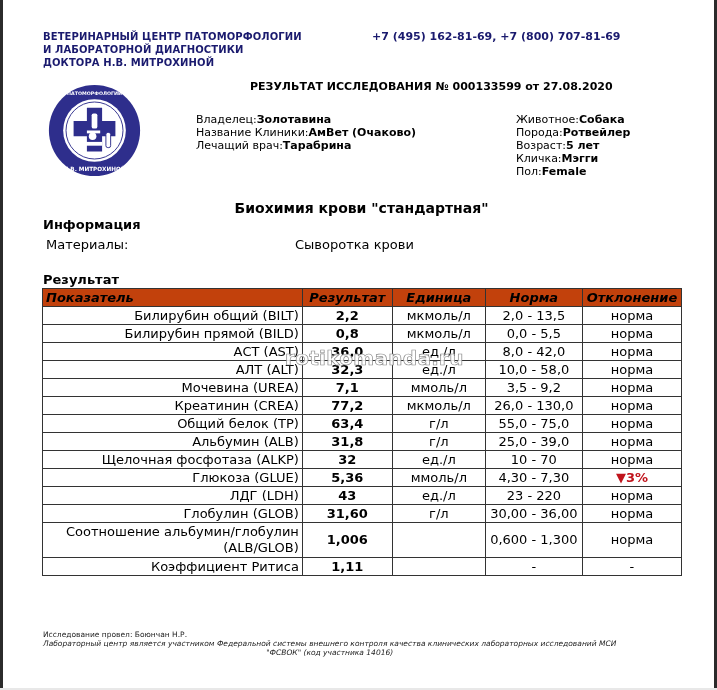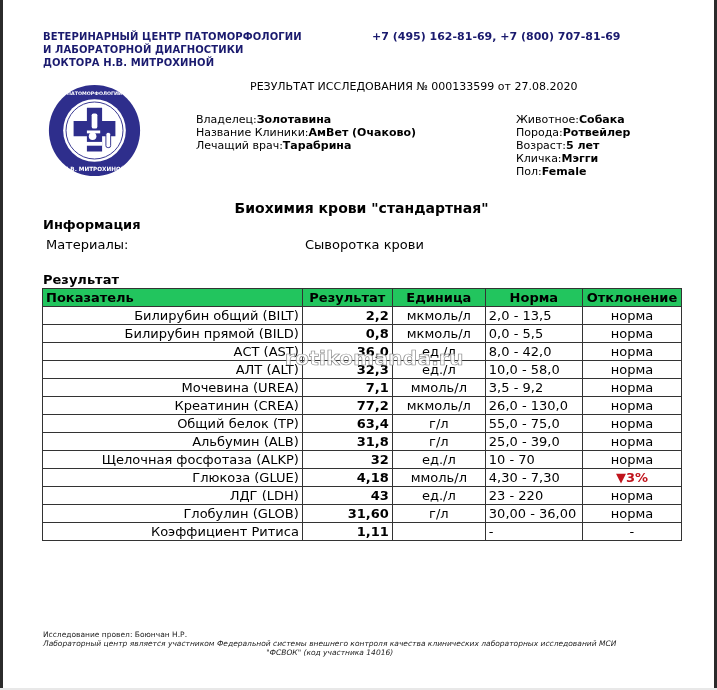--- a/index.html
+++ b/index.html
@@ -9,48 +9,48 @@
     font-family: "DejaVu Sans", sans-serif;
     color: #000;
   }
   .frame-left { position: absolute; left: 0; top: 0; width: 3px; height: 690px; background: #2b2b2b; }
   .frame-right { position: absolute; right: 0; top: 0; width: 3px; height: 690px; background: #2b2b2b; }
   .frame-bottom { position: absolute; left: 0; bottom: 0; width: 717px; height: 2px; background: #e8e8e8; }
 
   .org { position: absolute; left: 43px; top: 30px; font-size: 10px; font-weight: bold; color: #1a1a6e; line-height: 13px; letter-spacing: 0.1px; }
   .contacts { position: absolute; left: 372px; top: 30px; font-size: 11px; font-weight: bold; color: #1a1a6e; line-height: 13px; text-align: center; }
   .contacts a { color: #1a1aaa; text-decoration: underline; }
-  .report-title { position: absolute; left: 250px; top: 80px; font-size: 11px; font-weight: normal; }
+  .report-title { position: absolute; left: 250px; top: 80px; font-size: 11px; font-weight: bold; }
 
   .logo { position: absolute; left: 47px; top: 83px; width: 95px; height: 95px; }
 
   .meta { position: absolute; font-size: 11px; line-height: 13px; }
   .meta .row b { font-weight: bold; }
   .meta-left { left: 196px; top: 113px; }
   .meta-right { left: 516px; top: 113px; }
 
   .analysis-title { position: absolute; left: 0; width: 717px; top: 200px; text-align: center; font-size: 14px; font-weight: bold; padding-left: 6px; box-sizing: border-box; }
   .info-heading { position: absolute; left: 43px; top: 217px; font-size: 13px; font-weight: bold; }
   .materials-label { position: absolute; left: 46px; top: 237px; font-size: 13px; }
-  .materials-value { position: absolute; left: 305px; top: 237px; font-size: 13px; }
+  .materials-value { position: absolute; left: 295px; top: 237px; font-size: 13px; }
   .result-heading { position: absolute; left: 43px; top: 272px; font-size: 13px; font-weight: bold; }
 
   table.results {
     position: absolute; left: 42px; top: 288px; width: 640px;
     border-collapse: collapse; font-size: 13px;
   }
   table.results th, table.results td {
     border: 1.5px solid #333; padding: 0 3px; line-height: 16px; height: 17px;
   }
-  table.results th { background: #22c55e; font-weight: bold; text-align: center; }
+  table.results th { background: #c2410c; font-weight: bold; text-align: center; font-style: italic; }
   table.results th.c-name { text-align: left; }
   table.results td.c-name { text-align: right; }
-  table.results td.c-res { text-align: right; font-weight: bold; }
+  table.results td.c-res { text-align: center; font-weight: bold; }
   table.results td.c-unit { text-align: center; }
-  table.results td.c-norm { text-align: left; }
+  table.results td.c-norm { text-align: center; }
   table.results td.c-dev { text-align: center; }
   table.results tr.tall td { height: 34px; }
   .dev-low { color: #c0141c; font-weight: bold; }
 
   .watermark { position: absolute; left: 285px; top: 346px; font-size: 20px; font-weight: bold; color: rgba(255,255,255,0.85); -webkit-text-stroke: 0.7px #888; letter-spacing: 0.3px; pointer-events: none; }
 
   .footer { position: absolute; left: 43px; top: 630px; font-size: 7.5px; line-height: 9px; color: #222; }
   .footer i { font-style: italic; text-align: center; }
 </style>
 </head>
@@ -184,37 +184,44 @@
       </tr>
       <tr>
         <td class="c-name">Щелочная фосфотаза (ALKP)</td>
         <td class="c-res">32</td>
         <td class="c-unit">ед./л</td>
         <td class="c-norm">10 - 70</td>
         <td class="c-dev">норма</td>
       </tr>
       <tr>
         <td class="c-name">Глюкоза (GLUE)</td>
-        <td class="c-res">4,18</td>
+        <td class="c-res">5,36</td>
         <td class="c-unit">ммоль/л</td>
         <td class="c-norm">4,30 - 7,30</td>
         <td class="c-dev dev-low">▼3%</td>
       </tr>
       <tr>
         <td class="c-name">ЛДГ (LDH)</td>
         <td class="c-res">43</td>
         <td class="c-unit">ед./л</td>
         <td class="c-norm">23 - 220</td>
         <td class="c-dev">норма</td>
       </tr>
       <tr>
         <td class="c-name">Глобулин (GLOB)</td>
         <td class="c-res">31,60</td>
         <td class="c-unit">г/л</td>
         <td class="c-norm">30,00 - 36,00</td>
+        <td class="c-dev">норма</td>
+      </tr>
+      <tr class="tall">
+        <td class="c-name">Соотношение альбумин/глобулин (ALB/GLOB)</td>
+        <td class="c-res">1,006</td>
+        <td class="c-unit"></td>
+        <td class="c-norm">0,600 - 1,300</td>
         <td class="c-dev">норма</td>
       </tr>
       <tr>
         <td class="c-name">Коэффициент Ритиса</td>
         <td class="c-res">1,11</td>
         <td class="c-unit"></td>
         <td class="c-norm">-</td>
         <td class="c-dev">-</td>
       </tr>
     </tbody>

